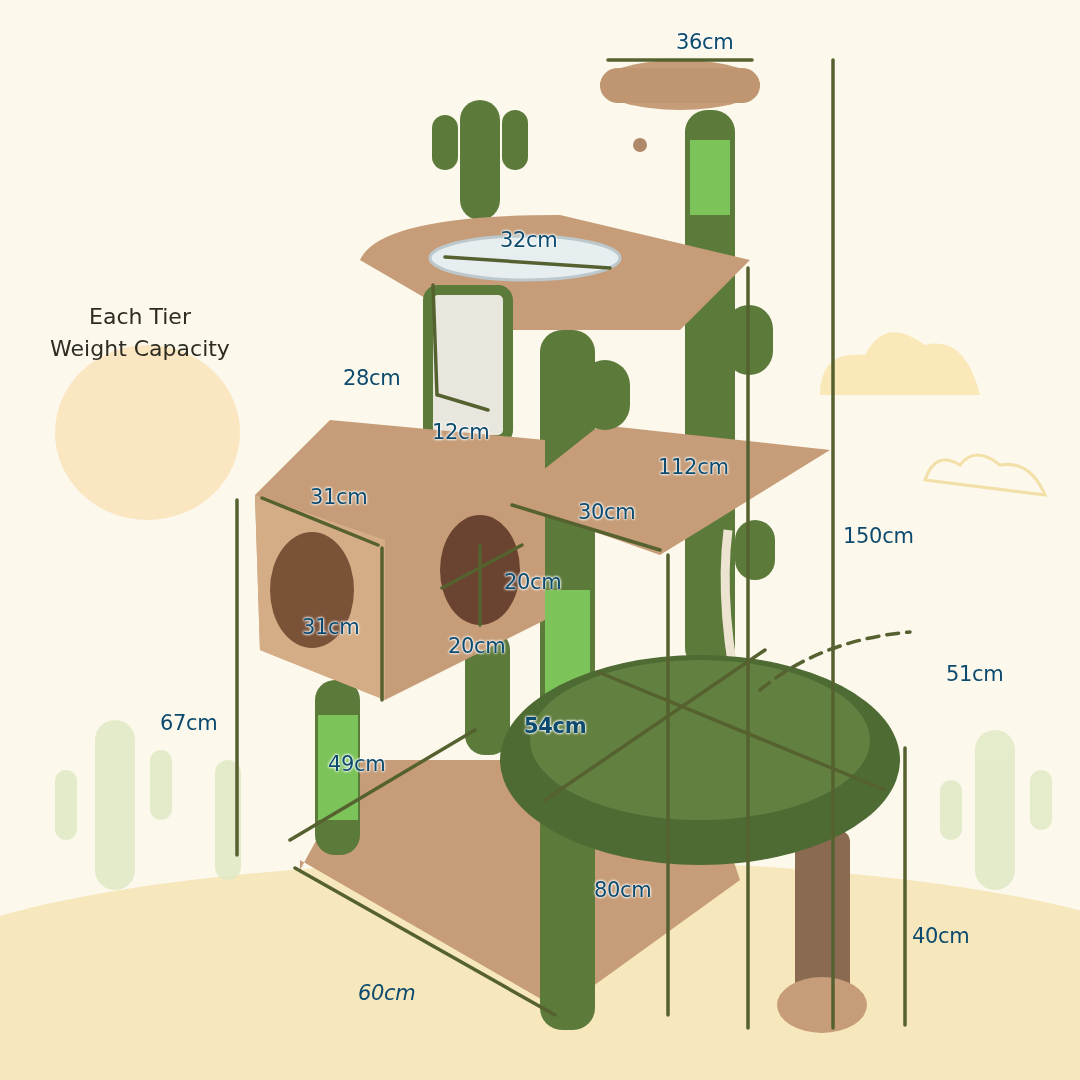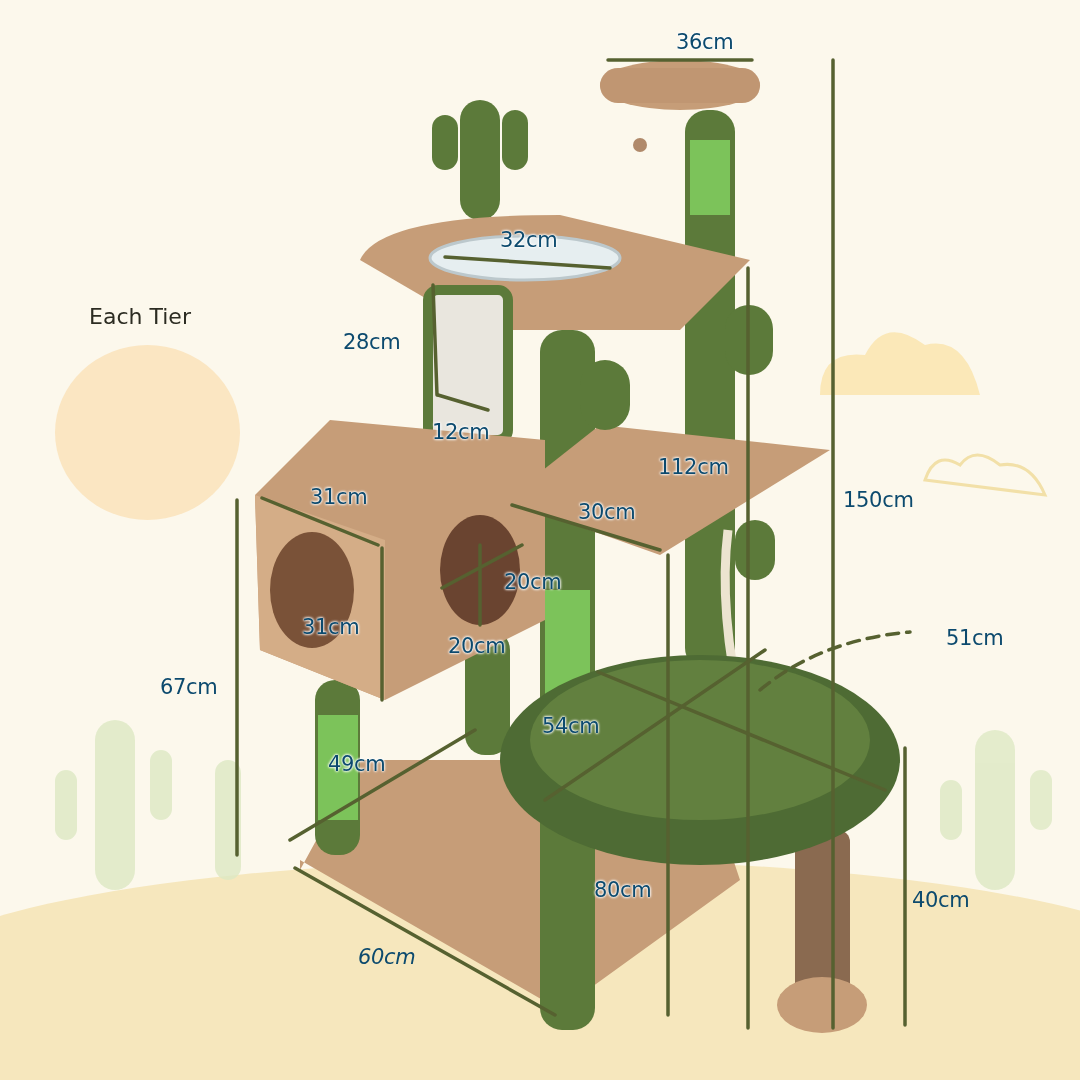--- a/index.html
+++ b/index.html
@@ -2,21 +2,21 @@
 <html><head>
 <meta charset="utf-8">
 <style>
   html,body{margin:0;padding:0;}
   body{width:1080px;height:1080px;overflow:hidden;position:relative;background:#fcf8ec;font-family:"DejaVu Sans","Liberation Sans",sans-serif;}
   .stage{position:absolute;inset:0;}
   .ground{position:absolute;left:-100px;top:860px;width:1300px;height:400px;background:#f6e7bd;border-radius:50% 50% 0 0/30% 30% 0 0;}
   .sun{position:absolute;left:55px;top:345px;width:185px;height:175px;border-radius:50%;background:#fbe6c2;}
   .lbl{position:absolute;color:#0c4a6e;font-size:21px;white-space:nowrap;letter-spacing:-0.3px;
        text-shadow:0 0 3px #fff,0 0 3px #fff,0 0 2px #fff;}
-  .lbl.plain{text-shadow:none;}
+  .lbl.plain{text-shadow:none;margin-top:36px;}
   .weight{position:absolute;left:85px;top:192px;width:108px;height:104px;}
   .weight .knob{position:absolute;left:37px;top:0;width:34px;height:32px;border-radius:50%;background:#5f6b34;}
   .weight .body{position:absolute;left:0;top:22px;width:108px;height:82px;background:#5f6b34;clip-path:polygon(14% 0,86% 0,100% 100%,0 100%);border-radius:8px;}
   .weight .num{position:absolute;left:0;width:108px;text-align:center;color:#fff;font-size:25px;}
   .cap{position:absolute;left:30px;width:220px;text-align:center;color:#2c2c22;font-size:22px;}
   svg{position:absolute;left:0;top:0;}
 </style>
 </head>
 <body>
 
@@ -97,32 +97,33 @@
       <line x1="290" y1="840" x2="475" y2="730"></line>
       <line x1="295" y1="868" x2="555" y2="1015"></line>
       <line x1="905" y1="748" x2="905" y2="1025"></line>
       <line x1="598" y1="672" x2="885" y2="790"></line>
       <line x1="545" y1="800" x2="765" y2="650"></line>
       <path d="M760 690 q60-50 150-58" stroke-dasharray="12 8"></path>
     </g>
   </svg>
 
   <div class="cap" style="top:304px;">Each Tier</div>
+  <div class="cap" style="top:336px;">Weight Capacity</div>
 
   <div class="lbl" style="left:676px;top:30px;">36cm</div>
   <div class="lbl" style="left:500px;top:228px;">32cm</div>
   <div class="lbl plain" style="left:343px;top:330px;">28cm</div>
   <div class="lbl" style="left:432px;top:420px;">12cm</div>
   <div class="lbl" style="left:310px;top:485px;">31cm</div>
   <div class="lbl" style="left:302px;top:615px;">31cm</div>
   <div class="lbl" style="left:504px;top:570px;">20cm</div>
   <div class="lbl" style="left:448px;top:634px;">20cm</div>
   <div class="lbl" style="left:578px;top:500px;">30cm</div>
   <div class="lbl" style="left:658px;top:455px;">112cm</div>
   <div class="lbl plain" style="left:843px;top:488px;">150cm</div>
   <div class="lbl plain" style="left:946px;top:626px;">51cm</div>
-  <div class="lbl" style="left:542px;top:714px;">54cm</div>
+  <div class="lbl" style="left:524px;top:714px;font-weight:bold;">54cm</div>
   <div class="lbl plain" style="left:160px;top:675px;">67cm</div>
   <div class="lbl" style="left:328px;top:752px;">49cm</div>
   <div class="lbl" style="left:594px;top:878px;text-align:right;">80cm</div>
   <div class="lbl plain" style="left:912px;top:888px;">40cm</div>
   <div class="lbl plain" style="left:358px;top:945px;font-style:italic;">60cm</div>
 </div>
 
 </body></html>

